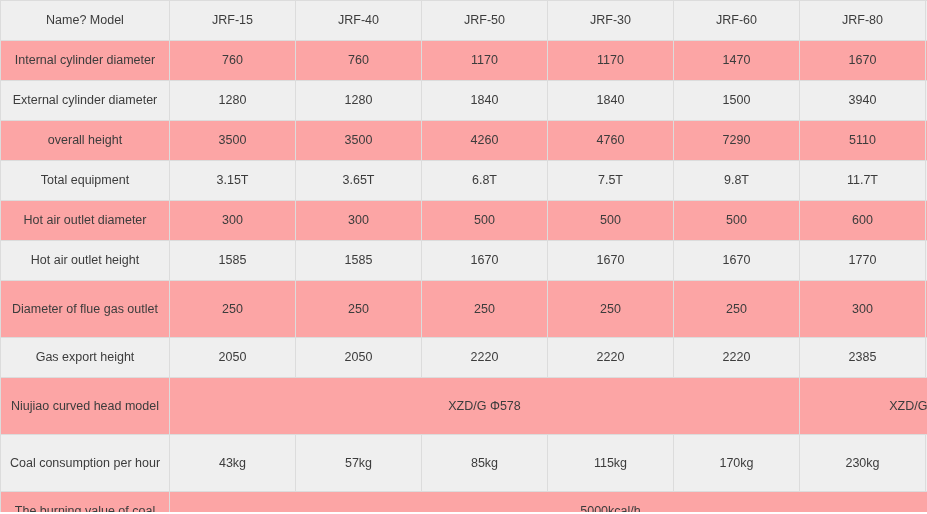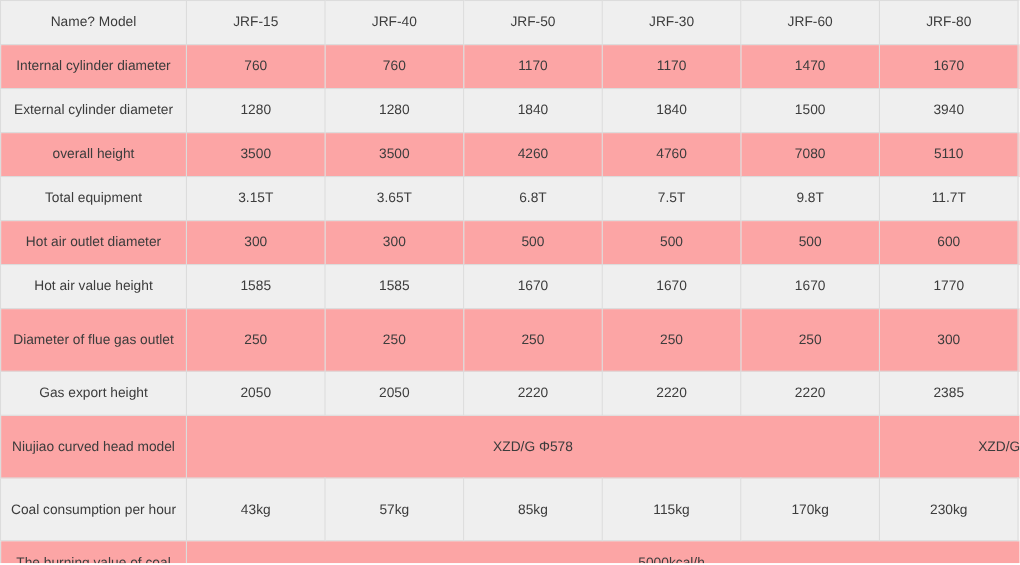--- a/index.html
+++ b/index.html
@@ -91,21 +91,21 @@
           <td class="reg">1500</td>
           <td class="reg">3940</td>
           <td class="reg">2700</td>
         </tr>
         <tr class="even">
           <td class="label reg">overall height</td>
           <td class="reg">3500</td>
           <td class="reg">3500</td>
           <td class="reg">4260</td>
           <td class="reg">4760</td>
-          <td class="reg">7080</td>
+          <td class="reg">7290</td>
           <td class="reg">5110</td>
           <td class="reg">5310</td>
         </tr>
         <tr class="odd">
           <td class="label reg">Total equipment</td>
           <td class="reg">3.15T</td>
           <td class="reg">3.65T</td>
           <td class="reg">6.8T</td>
           <td class="reg">7.5T</td>
           <td class="reg">9.8T</td>
@@ -116,21 +116,21 @@
           <td class="label reg">Hot air outlet diameter</td>
           <td class="reg">300</td>
           <td class="reg">300</td>
           <td class="reg">500</td>
           <td class="reg">500</td>
           <td class="reg">500</td>
           <td class="reg">600</td>
           <td class="reg">600</td>
         </tr>
         <tr class="odd">
-          <td class="label reg">Hot air value height</td>
+          <td class="label reg">Hot air outlet height</td>
           <td class="reg">1585</td>
           <td class="reg">1585</td>
           <td class="reg">1670</td>
           <td class="reg">1670</td>
           <td class="reg">1670</td>
           <td class="reg">1770</td>
           <td class="reg">1770</td>
         </tr>
         <tr class="even">
           <td class="label tall">Diameter of flue gas outlet</td>

